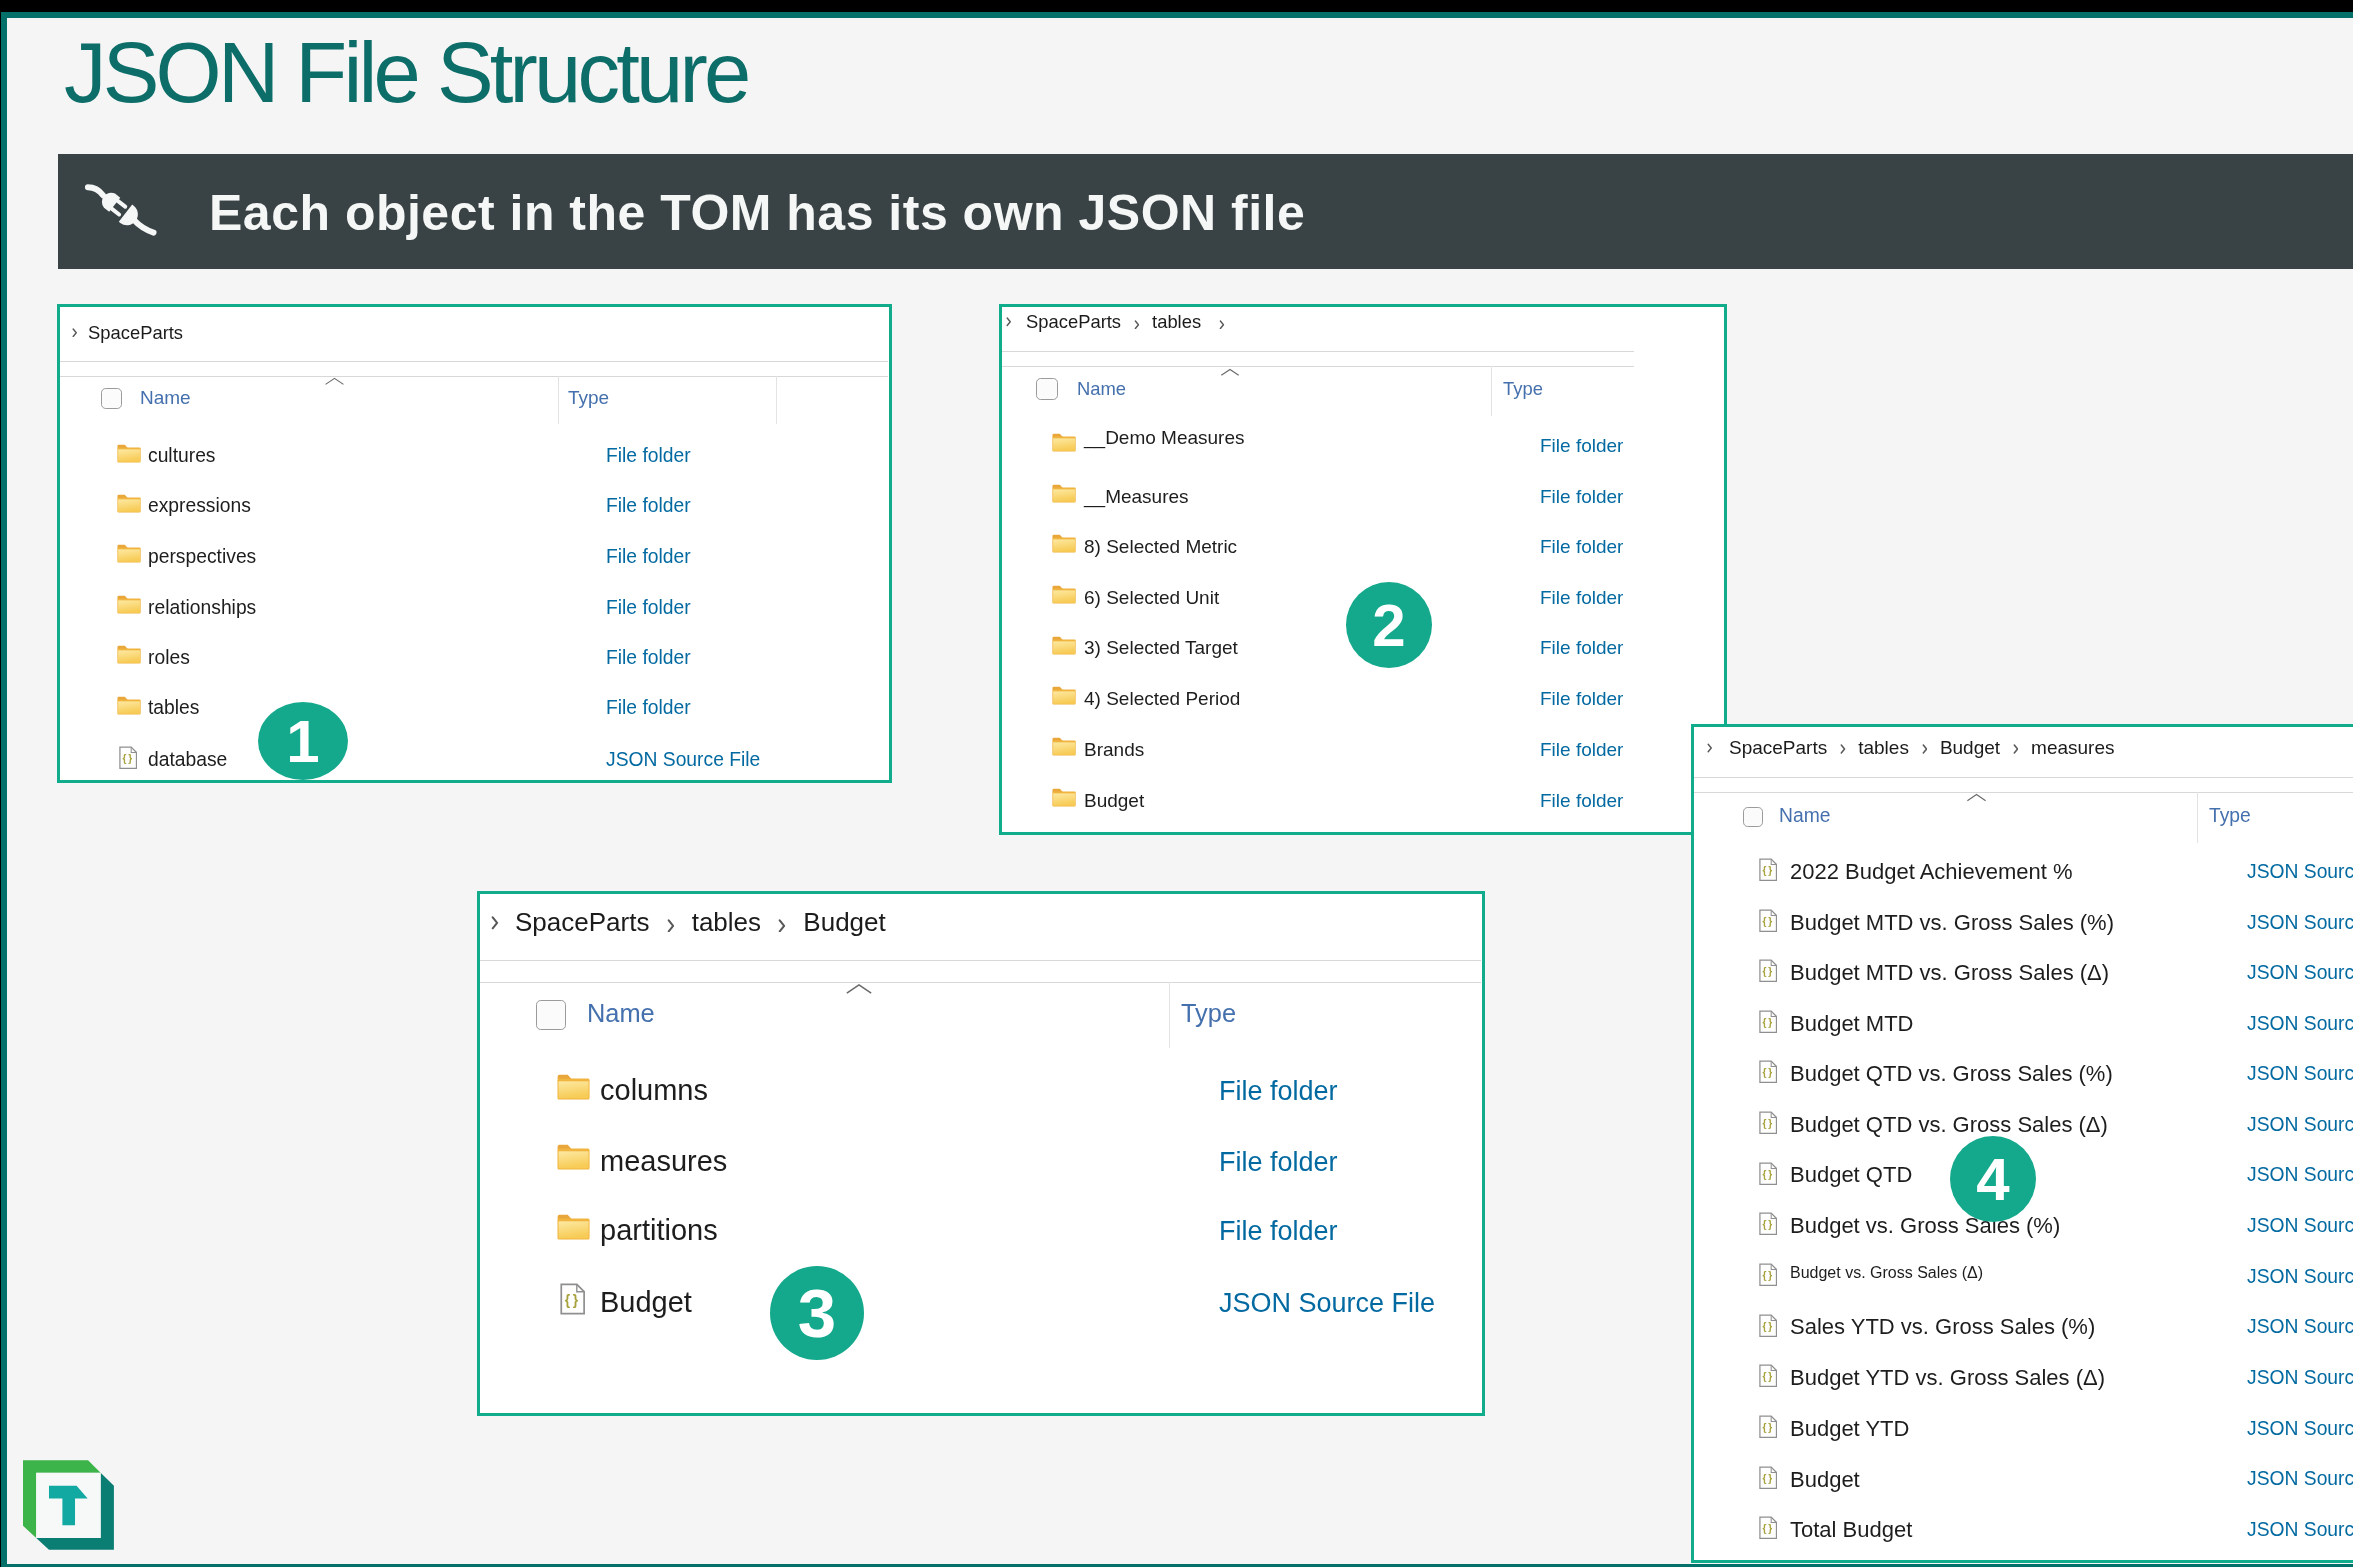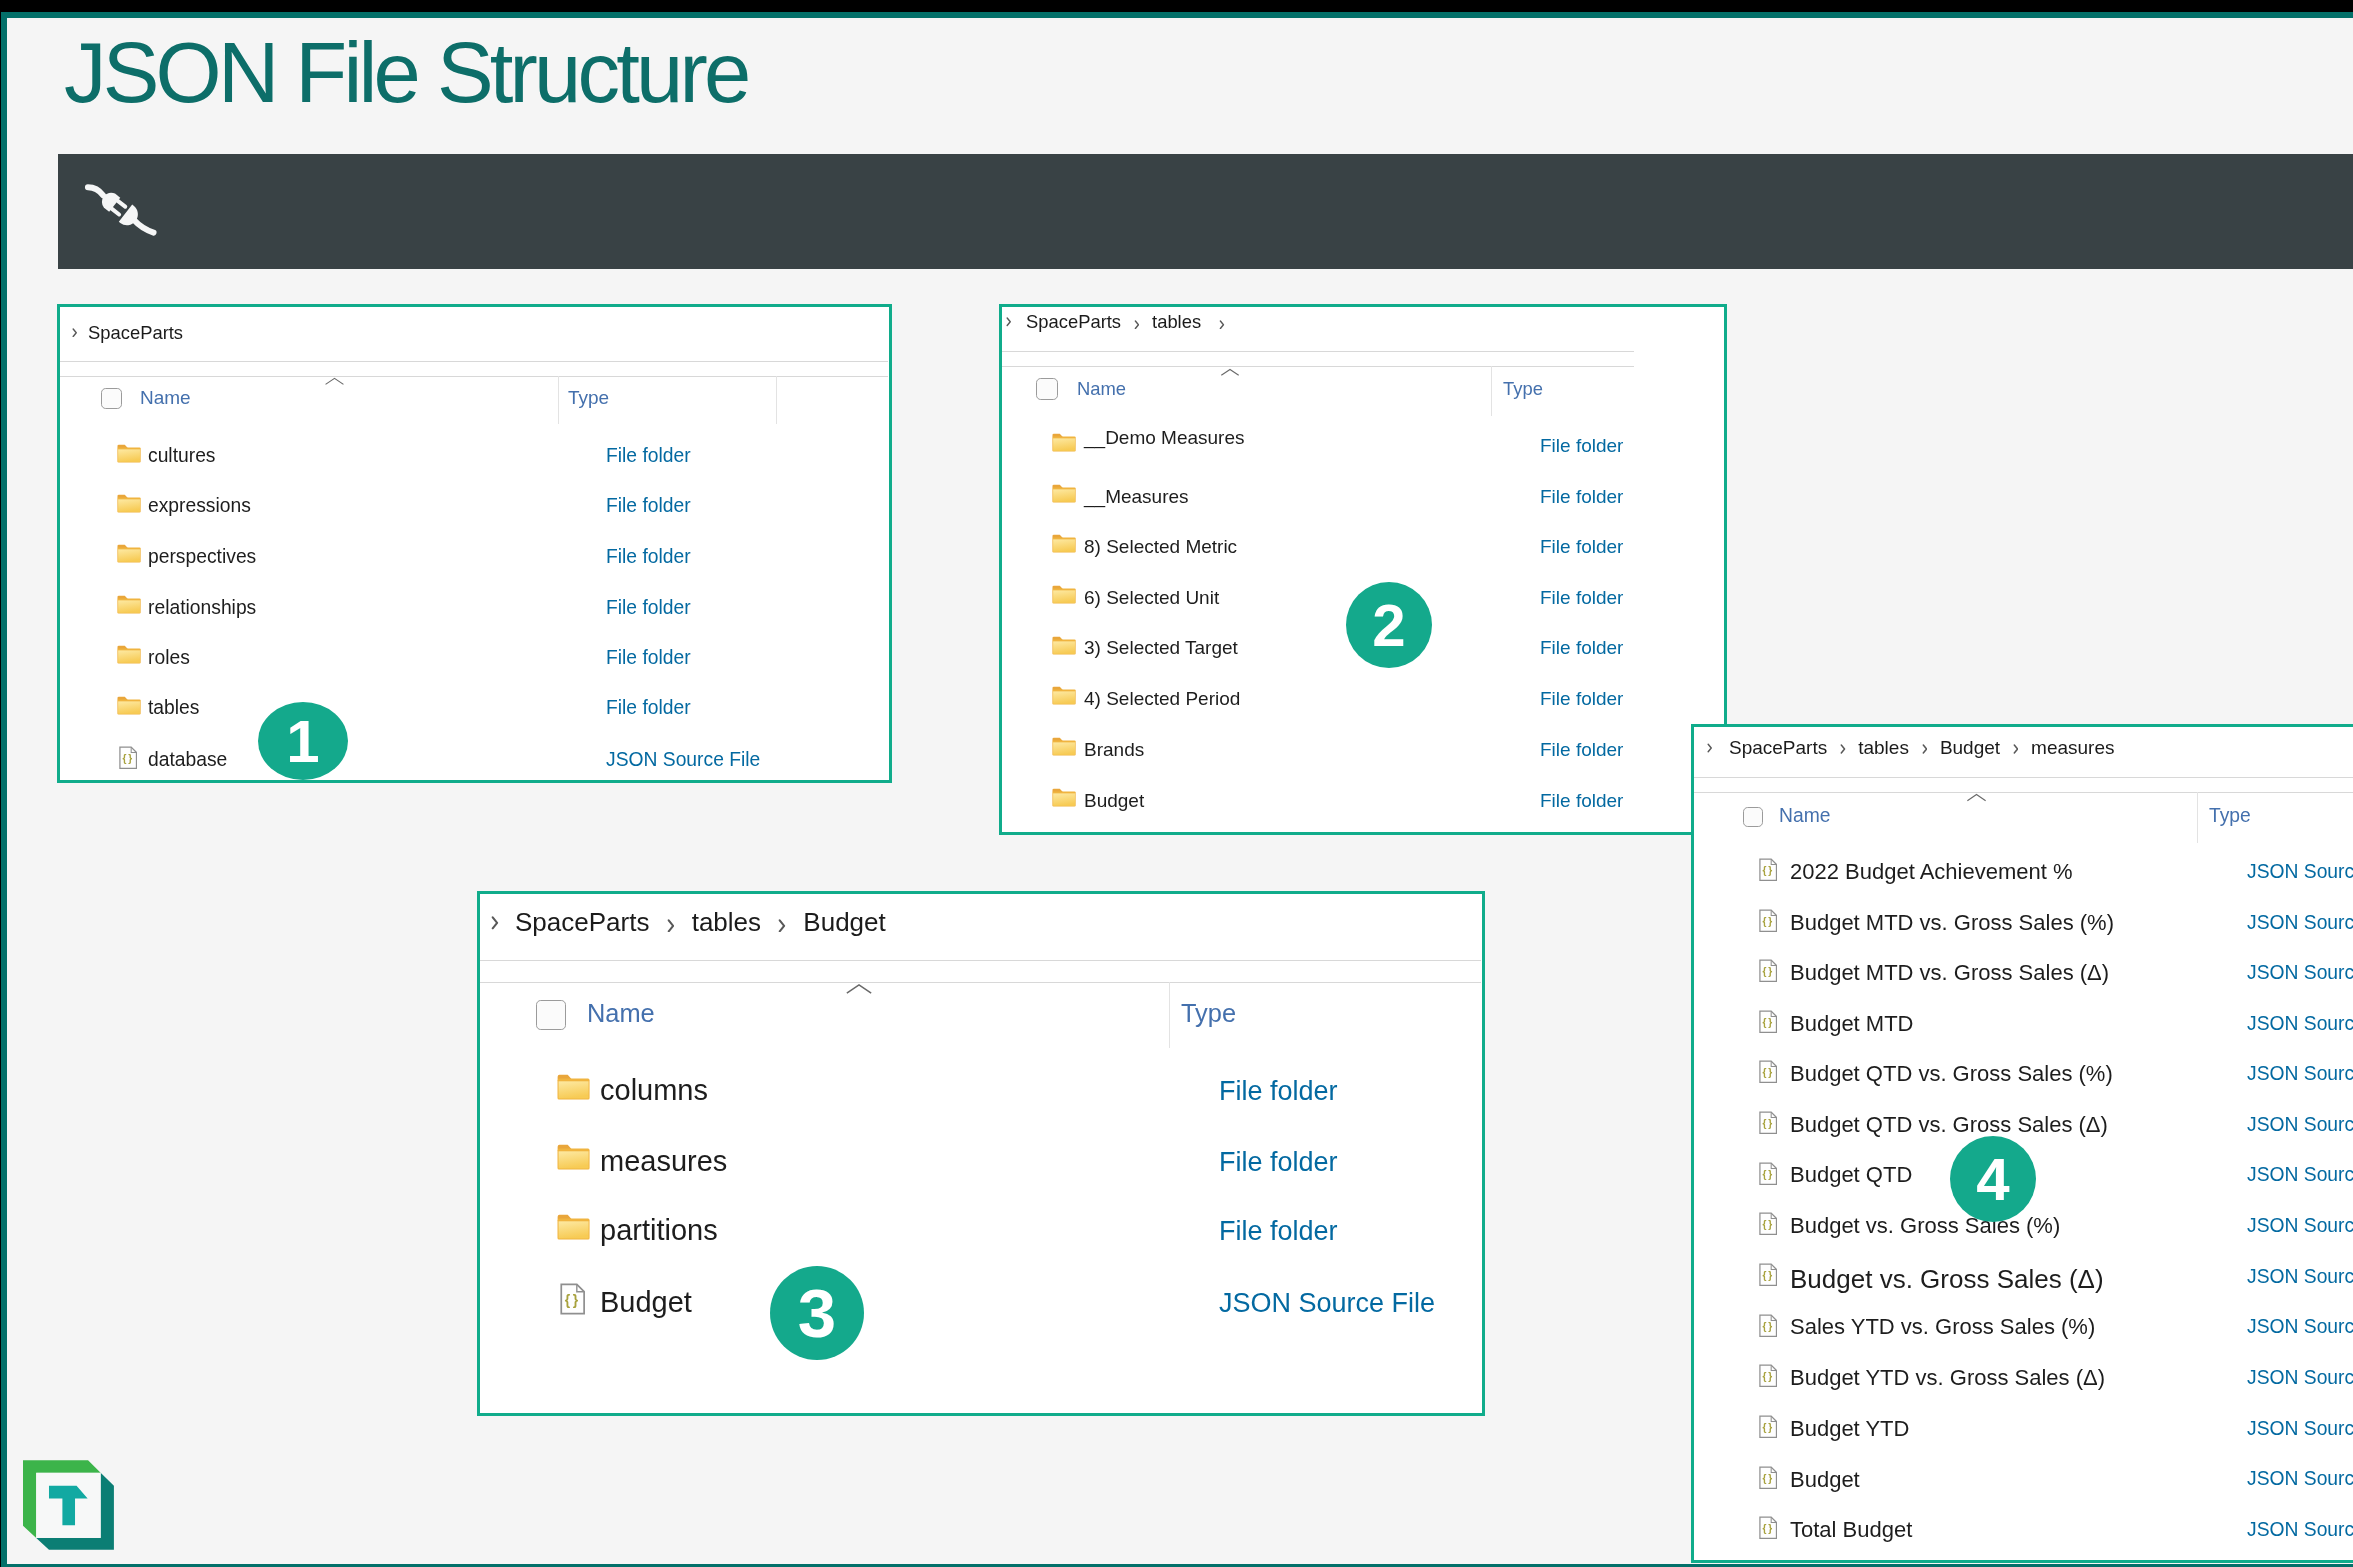--- a/index.html
+++ b/index.html
@@ -28,20 +28,21 @@
 <div class="banner">
   <svg class="abs" style="left:28px;top:27px;overflow:visible" width="69" height="56" viewBox="0 0 146 118">
     <path d="M 4 13 C 19 13 28 19 36 30" stroke="#f5f6f6" fill="none" stroke-width="12.5" stroke-linecap="round"></path>
     <path d="M 101 82 C 112 94 124 103 143 109" stroke="#f5f6f6" fill="none" stroke-width="12.5" stroke-linecap="round"></path>
     <g transform="translate(71 58) rotate(38)" stroke="#f5f6f6" fill="none" stroke-linecap="round">
       <path d="M -13 -19 H -27 A 19.5 19.5 0 0 0 -27 19 H -13 Z" fill="#f5f6f6" stroke="none"></path>
       <path d="M -13 -10.5 H 7 M -13 10.5 H 7" stroke-width="8.5"></path>
       <path d="M 16 -23 H 20 A 23 23 0 1 1 20 23 H 16 Z" fill="#f5f6f6" stroke="none"></path>
     </g>
   </svg>
+  <div class="btxt">Each object in the TOM has its own JSON file</div>
 </div>
 
 <svg width="0" height="0" style="position:absolute">
     <defs>
 <linearGradient id="fg" x1="0" y1="0" x2="0.25" y2="1">
 <stop offset="0" stop-color="#fde9a2"></stop>
         <stop offset="1" stop-color="#f7cb55"></stop>
 </linearGradient>
     </defs>
   </svg>
@@ -315,21 +316,21 @@
       <path d="M26.5 2 L26.5 13.5 L38 13.5" fill="none" stroke="#8f8f8f" stroke-width="2.2"></path>
       <text x="7.5" y="34" font-size="22" font-weight="bold" fill="#a8a23d" letter-spacing="4" font-family="Liberation Sans">{}</text>
     </svg>
 <div class="abs rowname" style="left:96px;top:486px;font-size:22px">Budget vs. Gross Sales (%)</div>
 <div class="abs rowtype" style="left:515px;top:488px;font-size:19.3px">JSON Source File</div>
 <svg class="abs" style="left:65px;top:536px" width="18.4" height="23.5" viewBox="0 0 40 50">
       <path d="M2 2 H26.5 L38 13.5 V48 H2 Z" fill="#fefefe" stroke="#8f8f8f" stroke-width="2.7"></path>
       <path d="M26.5 2 L26.5 13.5 L38 13.5" fill="none" stroke="#8f8f8f" stroke-width="2.2"></path>
       <text x="7.5" y="34" font-size="22" font-weight="bold" fill="#a8a23d" letter-spacing="4" font-family="Liberation Sans">{}</text>
     </svg>
-<div class="abs rowname" style="left:96px;top:537px;font-size:26px">Budget vs. Gross Sales (Δ)</div>
+<div class="abs rowname" style="left:96px;top:537px;font-size:16px">Budget vs. Gross Sales (Δ)</div>
 <div class="abs rowtype" style="left:515px;top:539px;font-size:19.3px">JSON Source File</div>
 <svg class="abs" style="left:65px;top:587px" width="18.4" height="23.5" viewBox="0 0 40 50">
       <path d="M2 2 H26.5 L38 13.5 V48 H2 Z" fill="#fefefe" stroke="#8f8f8f" stroke-width="2.7"></path>
       <path d="M26.5 2 L26.5 13.5 L38 13.5" fill="none" stroke="#8f8f8f" stroke-width="2.2"></path>
       <text x="7.5" y="34" font-size="22" font-weight="bold" fill="#a8a23d" letter-spacing="4" font-family="Liberation Sans">{}</text>
     </svg>
 <div class="abs rowname" style="left:96px;top:587px;font-size:22px">Sales YTD vs. Gross Sales (%)</div>
 <div class="abs rowtype" style="left:515px;top:589px;font-size:19.3px">JSON Source File</div>
 <svg class="abs" style="left:65px;top:637px" width="18.4" height="23.5" viewBox="0 0 40 50">
       <path d="M2 2 H26.5 L38 13.5 V48 H2 Z" fill="#fefefe" stroke="#8f8f8f" stroke-width="2.7"></path>

